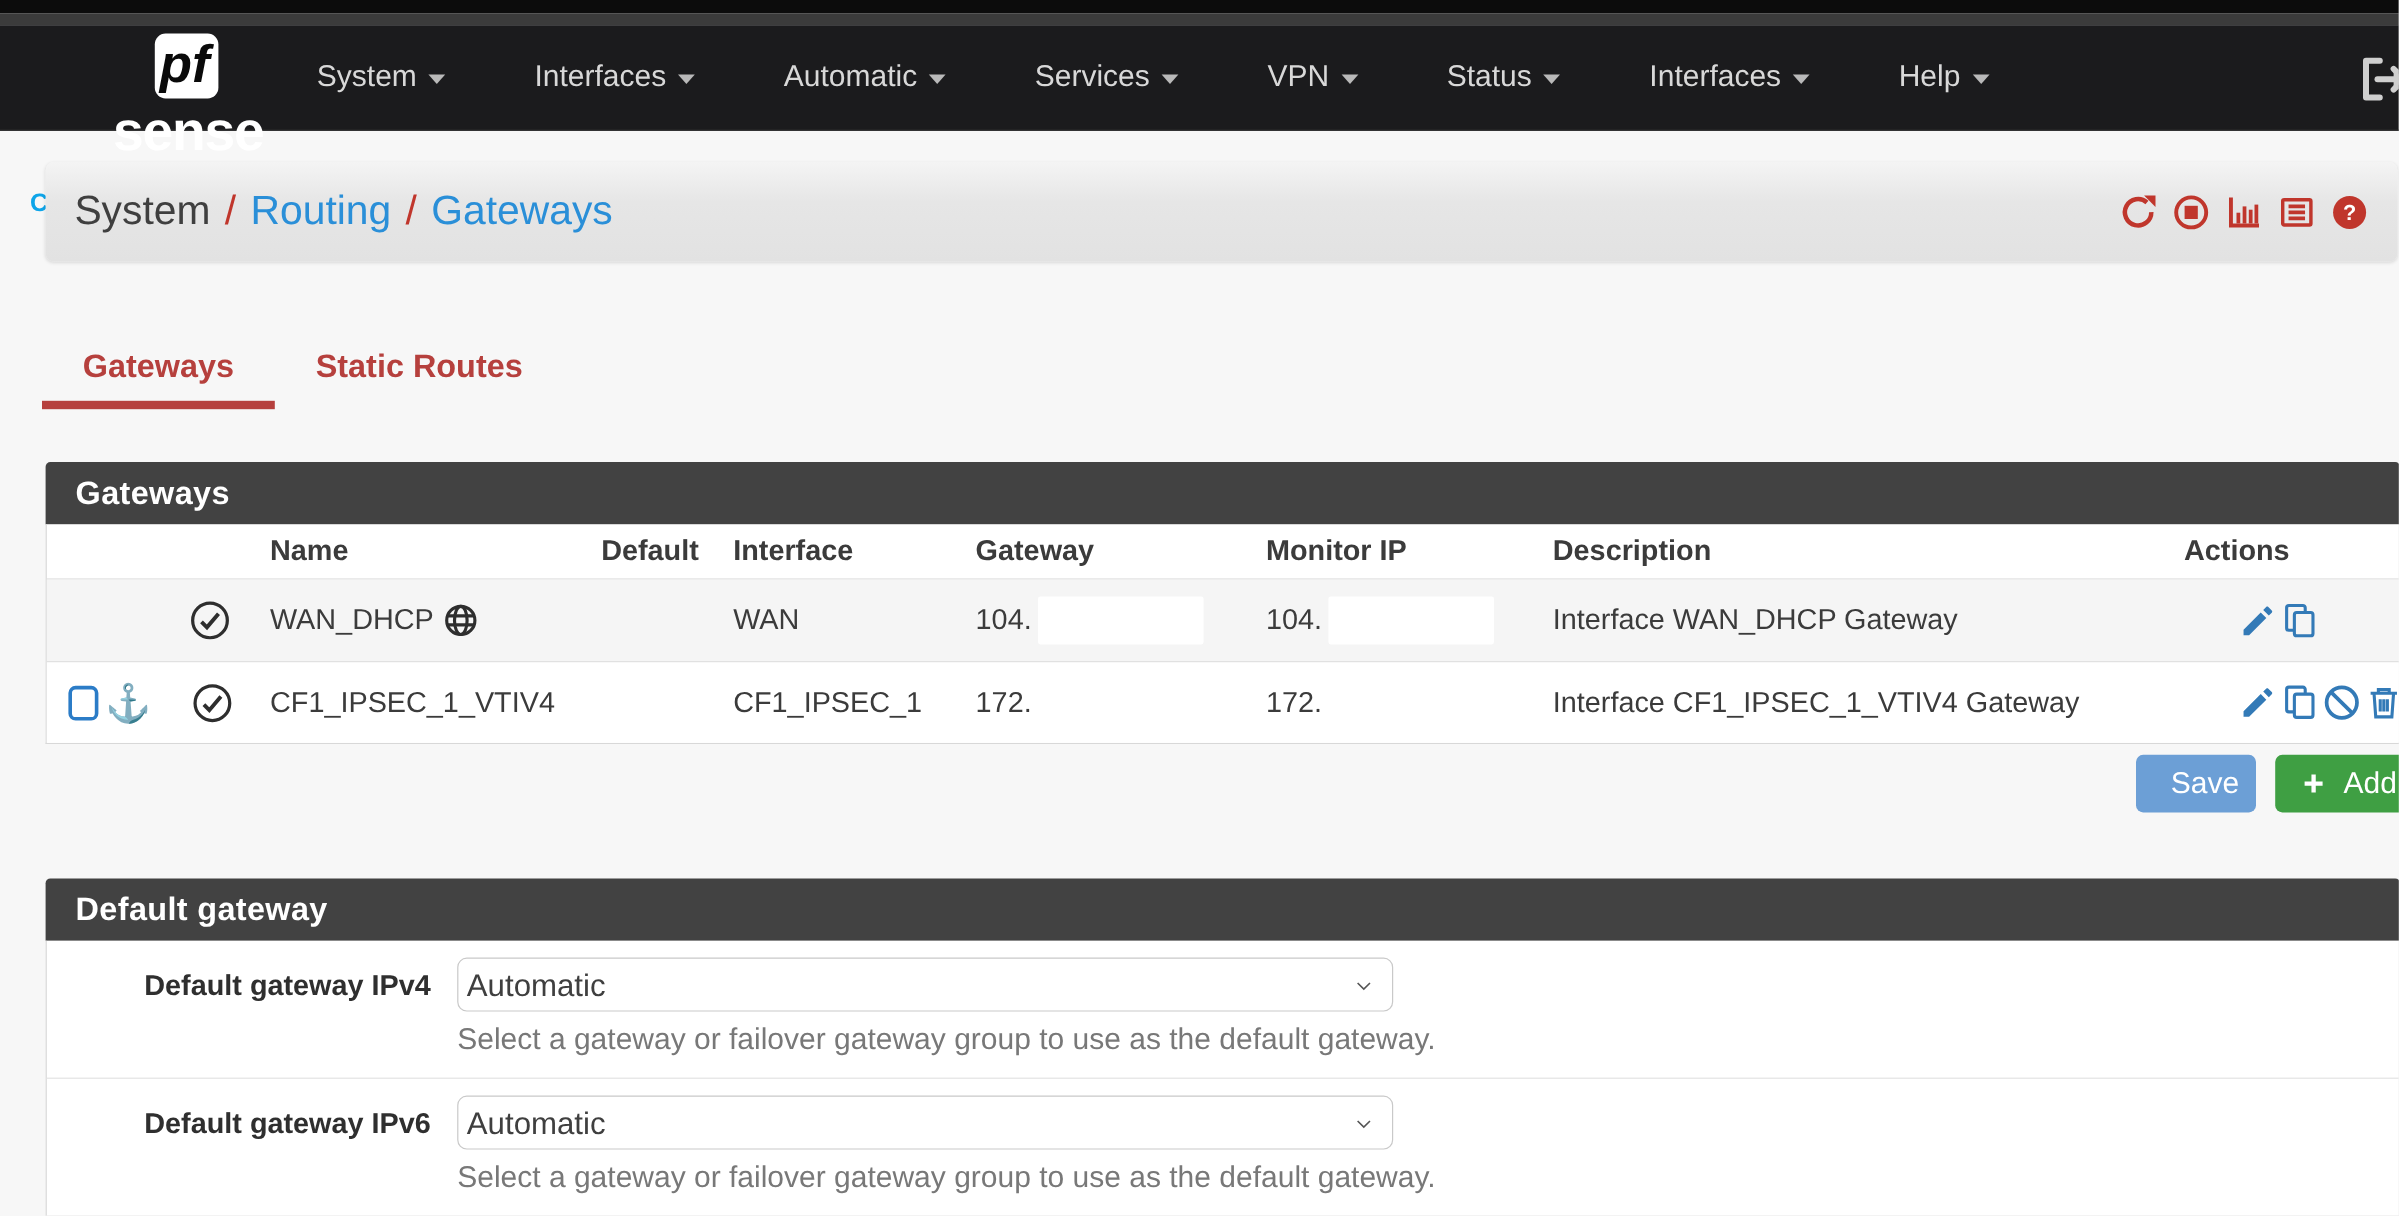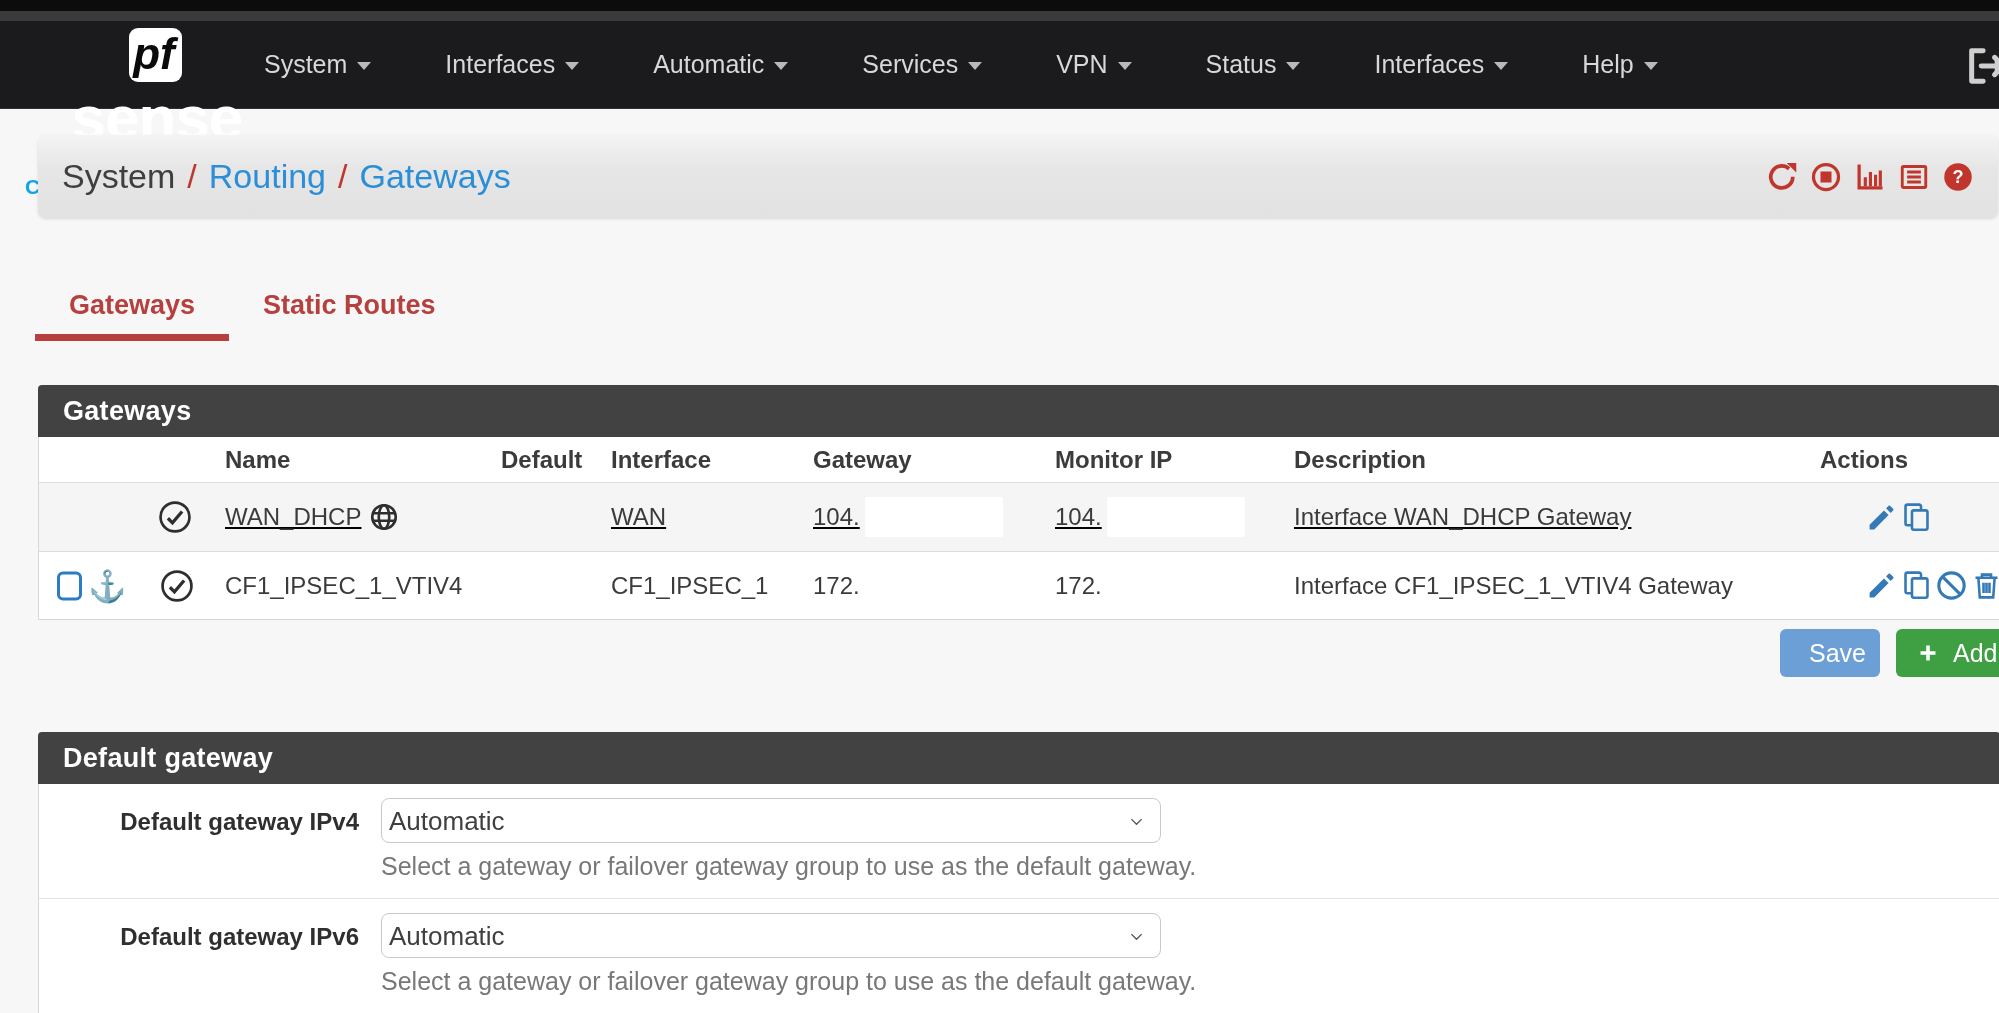--- a/index.html
+++ b/index.html
@@ -6,21 +6,21 @@
   body{font-family:"Liberation Sans",sans-serif;background:#f7f7f7;}
   #app{position:relative;width:1999px;height:1013px;overflow:hidden;background:#f7f7f7;}
 
   
   .top-edge{height:11px;background:#0c0c0c;}
   .top-band{height:10px;background:#3b3b3b;}
   .navbar{position:relative;height:87px;background:#1b1b1d;border-bottom:1px solid #303030;}
   .logo{position:absolute;left:25px;top:7px;}
   .logo-line{display:flex;align-items:center;flex-direction:column;}
   .pf-box{background:#fff;color:#0a0a0a;font-weight:bold;font-style:italic;font-size:44px;line-height:50px;padding:1px 7px 3px 4px;border-radius:9px;}
-  .sense{color:#fff;font-weight:bold;font-size:62px;letter-spacing:-1px;margin-left:3px;}
+  .sense{color:#fff;font-weight:bold;font-size:46px;letter-spacing:-1px;margin-left:3px;}
   .reg{color:#fff;font-size:13px;align-self:flex-end;margin-bottom:4px;}
   .logo-sub{color:#0ea5e9;font-size:21px;font-weight:bold;letter-spacing:2.4px;margin-top:3px;}
   .menu{position:absolute;left:227px;top:0;height:87px;display:flex;align-items:center;}
   .menu-item{display:flex;align-items:center;padding:0 37px;color:#d8d8d8;font-size:25px;cursor:pointer;}
   .caret{width:0;height:0;border-left:7px solid transparent;border-right:7px solid transparent;border-top:8px solid #b9b9b9;margin-left:10px;margin-top:3px;}
   .signout{position:absolute;left:1964px;top:22px;width:46px;height:46px;cursor:pointer;}
 
   
   .crumbbar{position:absolute;left:38px;top:135px;width:1960px;height:83px;border-radius:7px;
     background:linear-gradient(180deg,#f4f4f4 0%,#e6e6e6 40%,#e2e2e2 100%);box-shadow:0 1px 3px rgba(0,0,0,.12);}
@@ -40,21 +40,21 @@
 
   
   .panel{position:absolute;left:38px;width:1962px;}
   .panel-head{height:52px;background:#424242;color:#fff;font-size:27px;font-weight:bold;line-height:52px;padding-left:25px;border-radius:4px 4px 0 0;letter-spacing:.3px;}
   .panel-body{background:#fff;border:1px solid #d8d8d8;border-top:none;}
 
   
   .gw-panel{top:385px;}
   .trow{display:grid;grid-template-columns:186px 276px 110px 202px 242px 239px 526px 1fr;align-items:center;}
   .thead{height:45px;font-size:24px;font-weight:bold;color:#222;border-bottom:1px solid #dcdcdc;}
-  .r1{height:68px;background:#f5f5f5;border-bottom:1px solid #dcdcdc;text-decoration:underline;}
+  .r1{height:68px;background:#f5f5f5;border-bottom:1px solid #dcdcdc;}
   .r2{height:67px;background:#fff;}
   .trow .cell{font-size:24px;color:#3b3b3b;display:flex;align-items:center;}
   .iconcell{position:relative;height:100%;}
   .status-ic{position:absolute;top:50%;transform:translateY(-50%);width:34px;height:34px;}
   .sel-box{position:absolute;left:18px;top:50%;transform:translateY(-50%);width:19px;height:23px;border:3.5px solid #2b7cc7;border-radius:6px;cursor:pointer;}
   .anchor-ic{position:absolute;left:49px;top:50%;transform:translateY(-50%);font-size:31px;color:#3579bd;line-height:31px;}
   .globe-ic{width:30px;height:30px;margin-left:8px;}
   .redact{display:inline-block;width:138px;height:40px;background:#fff;margin-left:5px;border-radius:2px;}
   .actions{padding-left:46px;display:flex;gap:4px;}
   .actions svg{width:31px;height:31px;cursor:pointer;}

